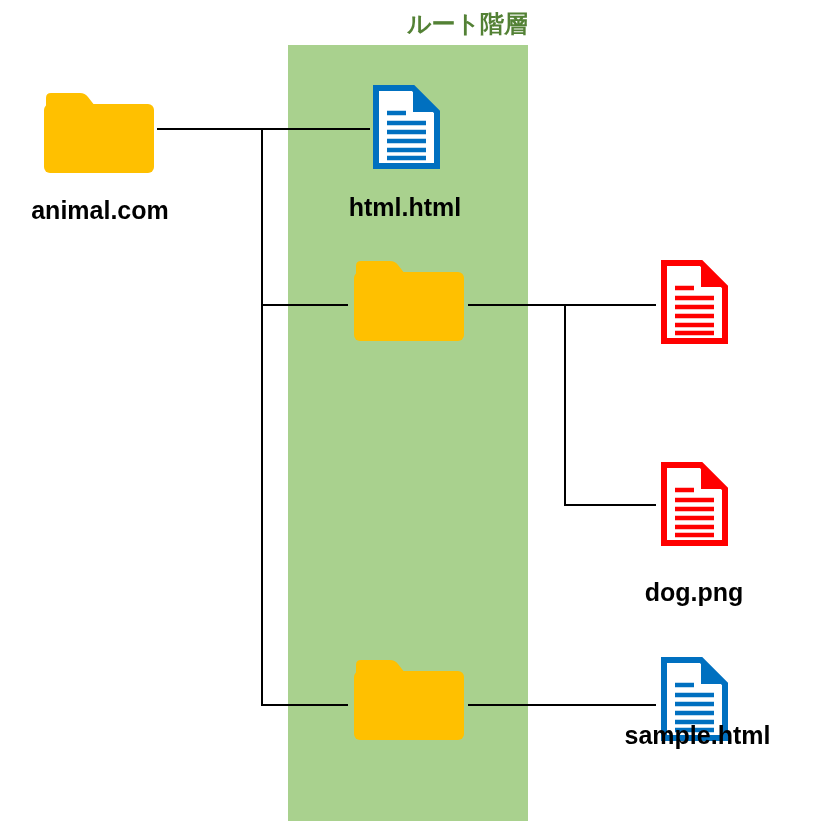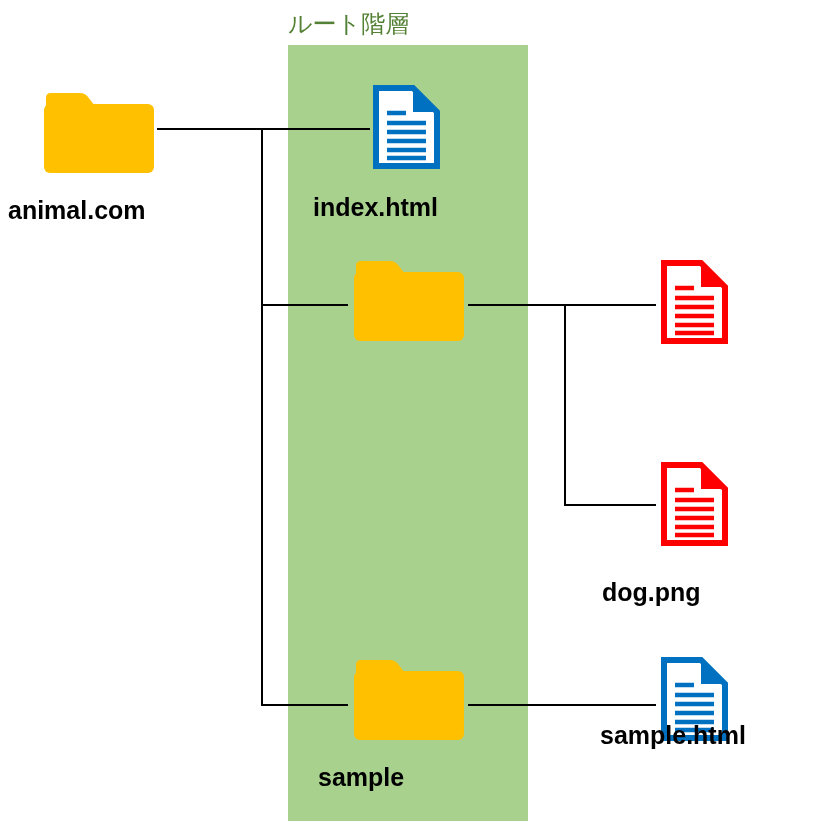--- a/index.html
+++ b/index.html
@@ -16,35 +16,35 @@
   }
   .band {
     position: absolute;
     left: 288px; top: 45px;
     width: 240px; height: 776px;
     background: var(--band, #A9D18E);
   }
   .title {
     position: absolute;
     left: 288px; top: 8px; width: 240px;
-    text-align: left;
+    text-align: right;
     font-size: 24px;
-    font-weight: normal;
+    font-weight: bold;
     color: var(--title-green, #538135);
   }
   .line {
     position: absolute;
     background: var(--line, #000);
   }
   .line.h { height: 2px; }
   .line.v { width: 2px; }
   .node { position: absolute; }
   .label {
     position: absolute;
-    text-align: left;
+    text-align: center;
     font-size: 25px;
     font-weight: bold;
     color: var(--label, #000);
     white-space: nowrap;
   }
   
   .folder .tab, .folder .body { fill: var(--folder, #FFC000); }
   
   .doc .page { fill: #ffffff; stroke-width: 6; stroke-linejoin: miter; }
   .doc .fold { stroke: none; }
@@ -86,21 +86,21 @@
       <path class="page" d="M8 5 H45 L69 29 V83 H8 Z"></path>
       <path class="fold" d="M45 5 L69 29 H45 Z"></path>
       <line class="tline" x1="19" y1="30" x2="38" y2="30"></line>
       <line class="tline" x1="19" y1="40" x2="58" y2="40"></line>
       <line class="tline" x1="19" y1="49" x2="58" y2="49"></line>
       <line class="tline" x1="19" y1="58" x2="58" y2="58"></line>
       <line class="tline" x1="19" y1="67" x2="58" y2="67"></line>
       <line class="tline" x1="19" y1="75" x2="58" y2="75"></line>
     </svg>
   </div>
-  <div class="label" style="left:313px;top:193px;width:184px">index.html</div>
+  <div class="label" style="left:313px;top:193px;width:184px">html.html</div>
 
   <div class="node" style="left:348px;top:253px">
     <svg class="folder" viewBox="0 0 120 92" width="120" height="92">
       <path class="tab" d="M8 24 L8 13 Q8 8 13 8 L42 8 Q47 8 50 12 L57 21 Z"></path>
       <rect class="body" x="6" y="19" width="110" height="69" rx="6"></rect>
     </svg>
   </div>
 
   <div class="node" style="left:656px;top:258px">
     <svg class="doc doc-red" viewBox="0 0 76 88" width="76" height="88">
@@ -128,21 +128,20 @@
     </svg>
   </div>
   <div class="label" style="left:602px;top:578px;width:184px">dog.png</div>
 
   <div class="node" style="left:348px;top:652px">
     <svg class="folder" viewBox="0 0 120 92" width="120" height="92">
       <path class="tab" d="M8 24 L8 13 Q8 8 13 8 L42 8 Q47 8 50 12 L57 21 Z"></path>
       <rect class="body" x="6" y="19" width="110" height="69" rx="6"></rect>
     </svg>
   </div>
-  <div class="label" style="left:318px;top:763px;width:184px">sample</div>
 
   <div class="node" style="left:656px;top:655px">
     <svg class="doc doc-blue" viewBox="0 0 76 88" width="76" height="88">
       <path class="page" d="M8 5 H45 L69 29 V83 H8 Z"></path>
       <path class="fold" d="M45 5 L69 29 H45 Z"></path>
       <line class="tline" x1="19" y1="30" x2="38" y2="30"></line>
       <line class="tline" x1="19" y1="40" x2="58" y2="40"></line>
       <line class="tline" x1="19" y1="49" x2="58" y2="49"></line>
       <line class="tline" x1="19" y1="58" x2="58" y2="58"></line>
       <line class="tline" x1="19" y1="67" x2="58" y2="67"></line>

